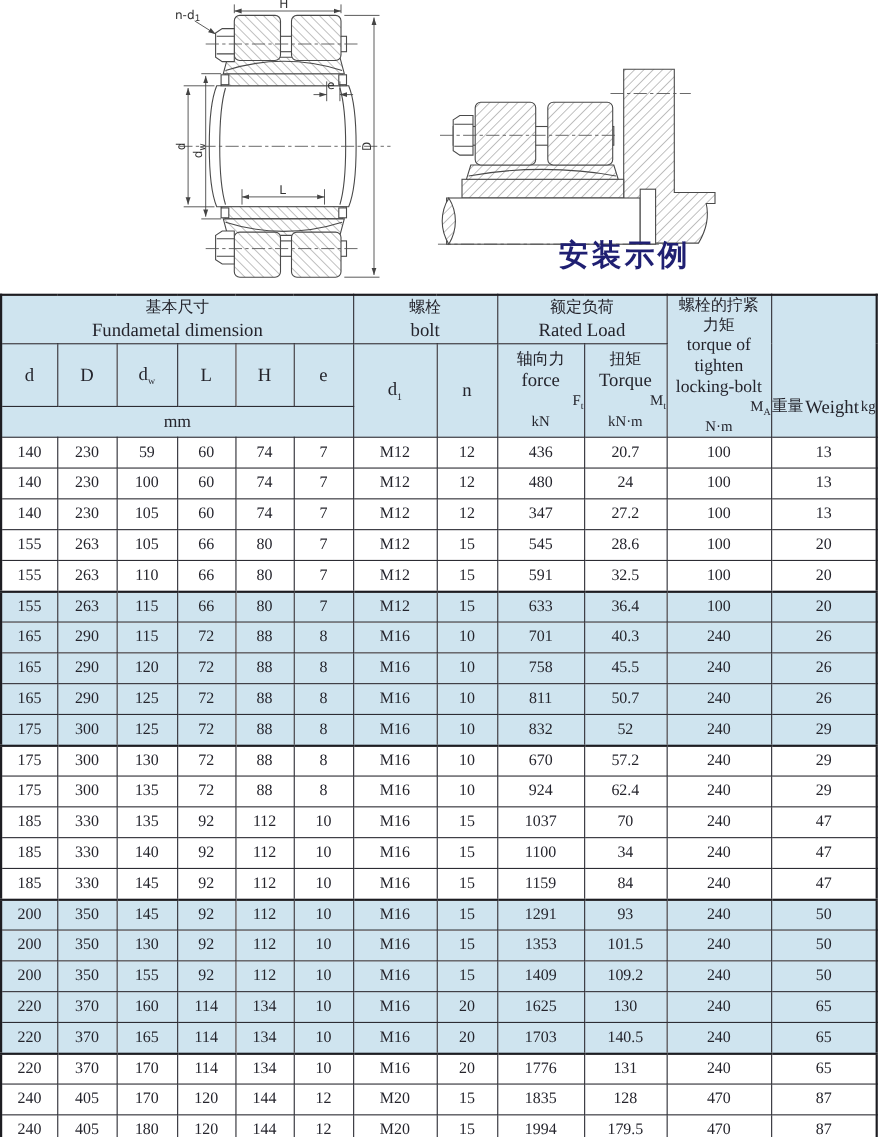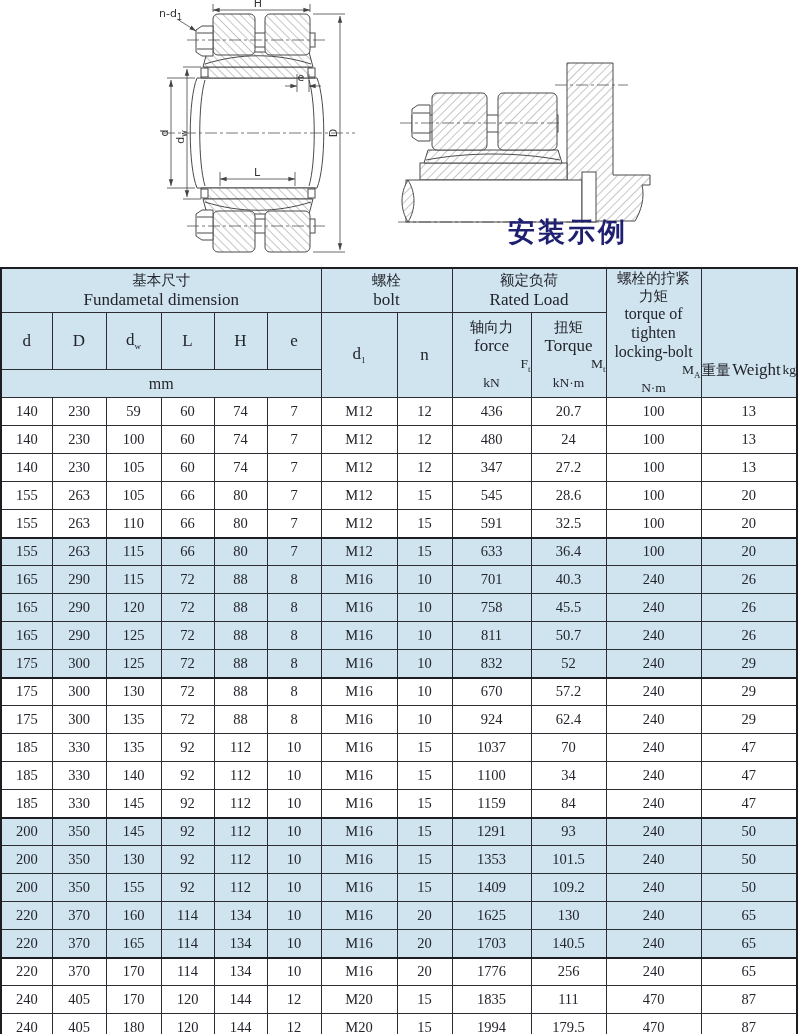--- a/index.html
+++ b/index.html
@@ -513,35 +513,35 @@
         <tr class="block-start">
           <td>220</td>
           <td>370</td>
           <td>170</td>
           <td>114</td>
           <td>134</td>
           <td>10</td>
           <td>M16</td>
           <td>20</td>
           <td>1776</td>
-          <td>256</td>
+          <td>131</td>
           <td>240</td>
           <td>65</td>
         </tr>
         <tr>
           <td>240</td>
           <td>405</td>
           <td>170</td>
           <td>120</td>
           <td>144</td>
           <td>12</td>
           <td>M20</td>
           <td>15</td>
           <td>1835</td>
-          <td>111</td>
+          <td>128</td>
           <td>470</td>
           <td>87</td>
         </tr>
         <tr>
           <td>240</td>
           <td>405</td>
           <td>180</td>
           <td>120</td>
           <td>144</td>
           <td>12</td>

